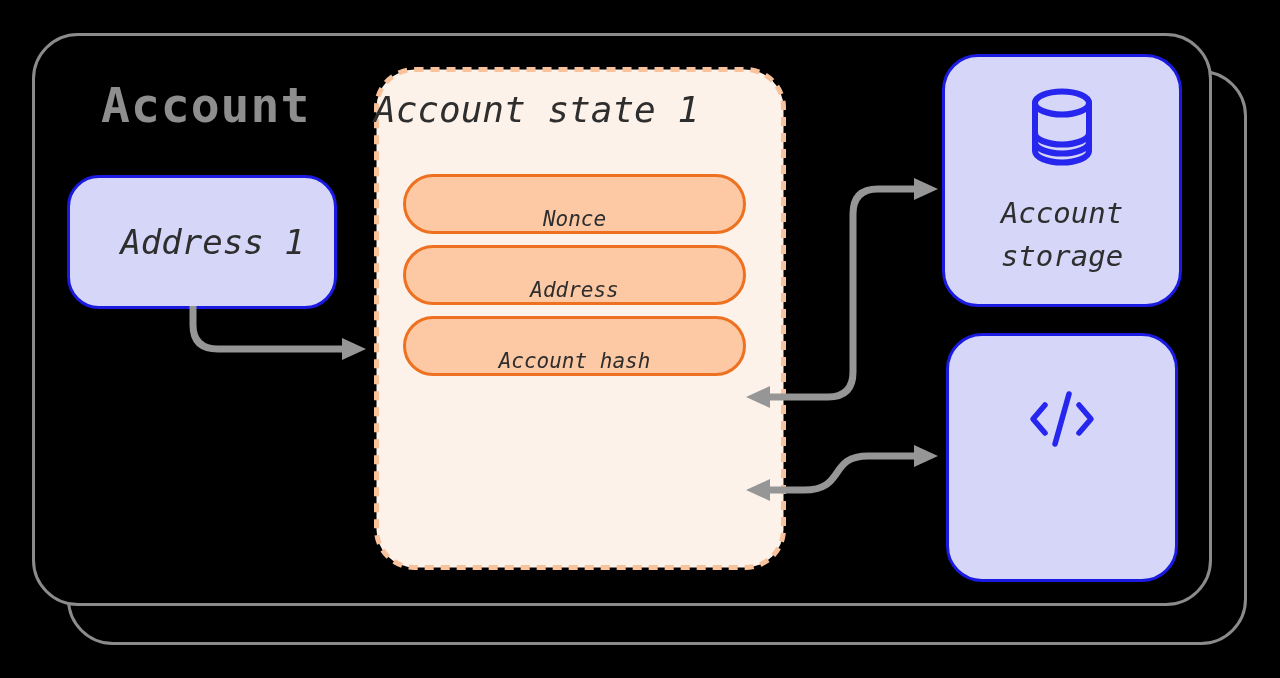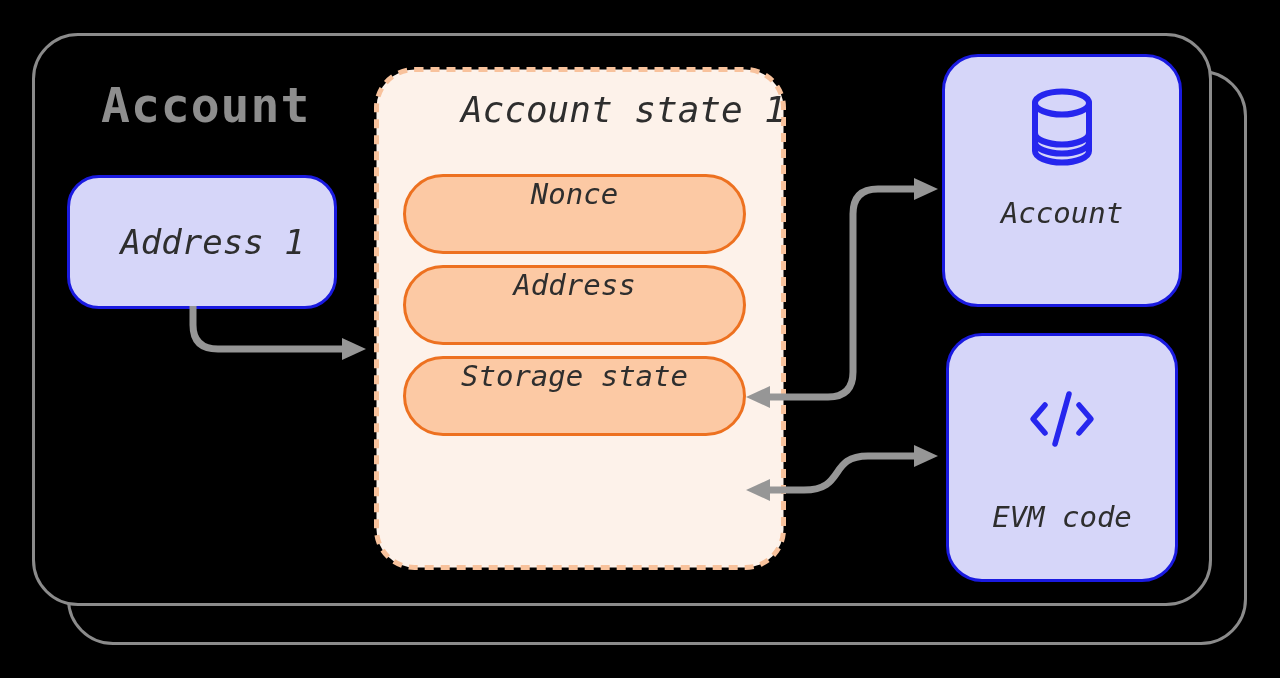--- a/index.html
+++ b/index.html
@@ -33,31 +33,31 @@
     left: 67px; top: 175px; width: 270px; height: 134px; border-radius: 32px;
     display: flex; align-items: center; justify-content: center;
     font-size: 34px;
     padding-left: 21px;
   }
 
   .state-panel { left: 374px; top: 67px; width: 412px; height: 503px; }
   .state-panel > svg.panel-border { position: absolute; left: 0; top: 0; }
   .state-title {
     position: absolute; left: 0; top: 22px; width: 100%;
-    text-align: right; font-style: italic; font-size: 36px; color: #2e2e2e;
+    text-align: left; font-style: italic; font-size: 36px; color: #2e2e2e;
   }
   .pill-stack {
     position: absolute; left: 29px; top: 107px; width: 343px;
     display: flex; flex-direction: column; gap: 11px;
   }
   .pill {
-    height: 80px; box-sizing: border-box; border-radius: 40px;
+    height: 60px; box-sizing: border-box; border-radius: 40px;
     background: #fcc9a4; border: 3px solid #ed7120;
-    display: flex; align-items: flex-start; justify-content: center;
-    font-style: italic; font-size: 29px; color: #2e2e2e;
+    display: flex; align-items: flex-end; justify-content: center;
+    font-style: italic; font-size: 21px; color: #2e2e2e;
   }
 
   .storage-box {
     left: 942px; top: 54px; width: 240px; height: 253px; border-radius: 36px;
     display: flex; flex-direction: column; align-items: center;
     font-size: 29px; line-height: 43px; text-align: center;
   }
   .storage-box .node-icon { margin-top: 31px; }
   .storage-box .node-label { margin-top: 26px; }
 
@@ -90,44 +90,44 @@
   </svg>
   <div class="state-title">Account state 1</div>
   <div class="pill-stack">
     <div class="pill">
       <span>Nonce</span>
     </div>
     <div class="pill">
       <span>Address</span>
     </div>
     <div class="pill">
-      <span>Storage state</span>
+      <span>Account hash</span>
     </div>
   </div>
 </div>
 
 <div class="abs node storage-box">
   <svg class="node-icon" width="66" height="78" viewBox="0 0 66 78" fill="none" stroke="#2626ee" stroke-width="6" stroke-linecap="round">
     <ellipse cx="33" cy="15" rx="27" ry="11.5"></ellipse>
     <path d="M6 15 V63 a27 11.5 0 0 0 54 0 V15"></path>
     <path d="M6 45 a27 11.5 0 0 0 54 0"></path>
     <path d="M6 54 a27 11.5 0 0 0 54 0"></path>
   </svg>
   <div class="node-label">
     <div>Account</div>
+    <div>storage</div>
   </div>
 </div>
 
 <div class="abs node evm-box">
   <svg class="node-icon" width="66" height="56" viewBox="0 0 66 56" fill="none" stroke="#2626ee" stroke-width="5.5" stroke-linecap="round" stroke-linejoin="round">
     <path d="M16 14 L4 28 L16 42"></path>
     <path d="M40 3 L26 53"></path>
     <path d="M50 14 L62 28 L50 42"></path>
   </svg>
-  <div class="node-label">EVM code</div>
 </div>
 
 <svg class="abs arrow-layer" width="1280" height="678" viewBox="0 0 1280 678">
   <defs>
     <marker id="ah" markerUnits="userSpaceOnUse" markerWidth="28" markerHeight="28" refX="2" refY="13" orient="auto-start-reverse">
       <polygon points="0,2 24,13 0,24" fill="#969696"></polygon>
     </marker>
   </defs>
   <g fill="none" stroke="#969696" stroke-width="7">
     <path d="M193 306 L193 325 Q193 349 218 349 L344 349" marker-end="url(#ah)"></path>

